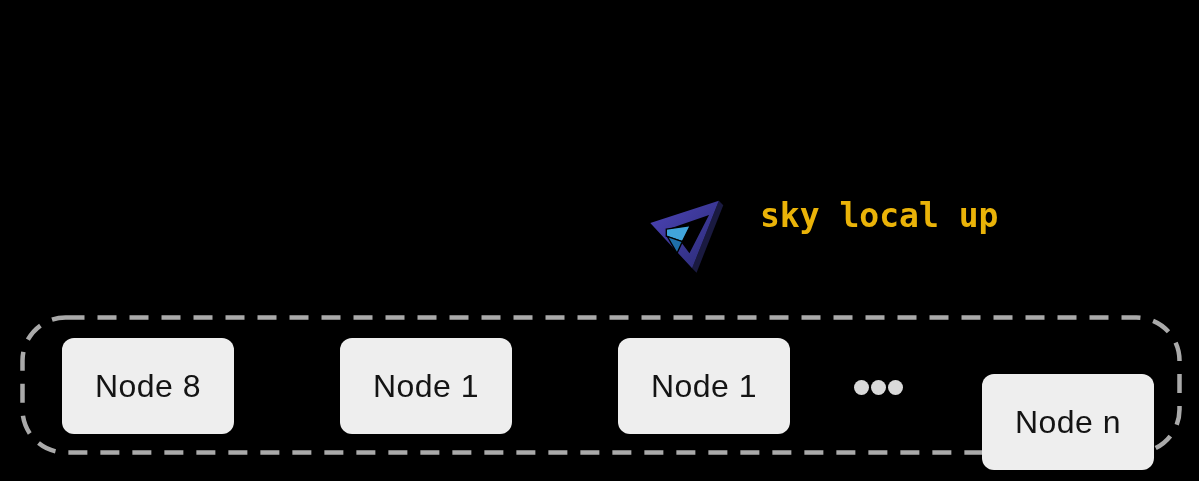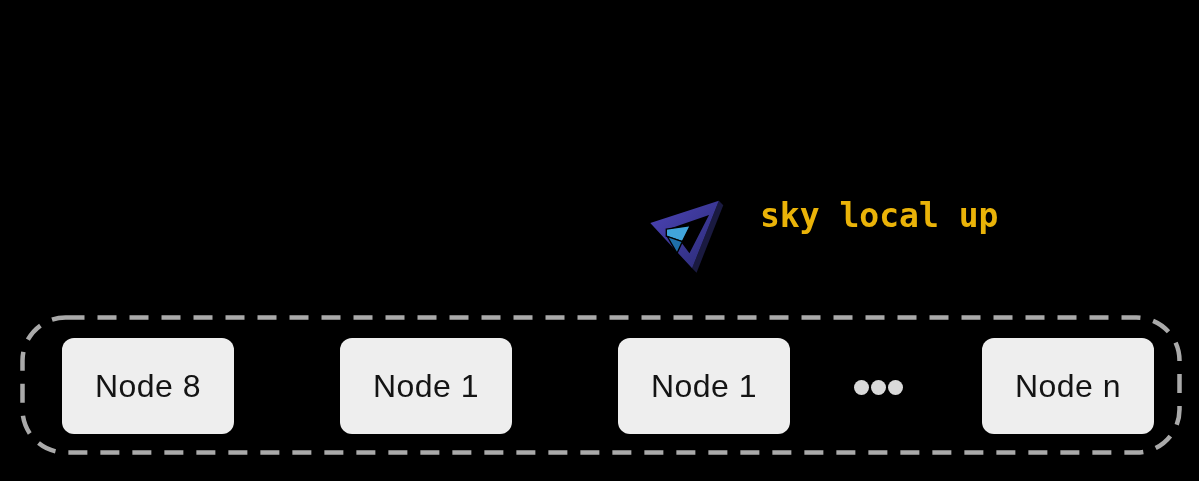--- a/index.html
+++ b/index.html
@@ -61,21 +61,21 @@
     justify-content: center;
   }
   .node span {
     font-size: 32px;
     color: #141414;
     letter-spacing: 0.5px;
   }
   .node-1 { left: 62px; }
   .node-2 { left: 340px; }
   .node-3 { left: 618px; }
-  .node-n { left: 982px; }
+  .node-n { left: 982px; margin-top: 36px; }
 
   
   .ellipsis {
     position: absolute;
     left: 854px;
     top: 380px;
     display: flex;
     gap: 2px;
     align-items: center;
   }

